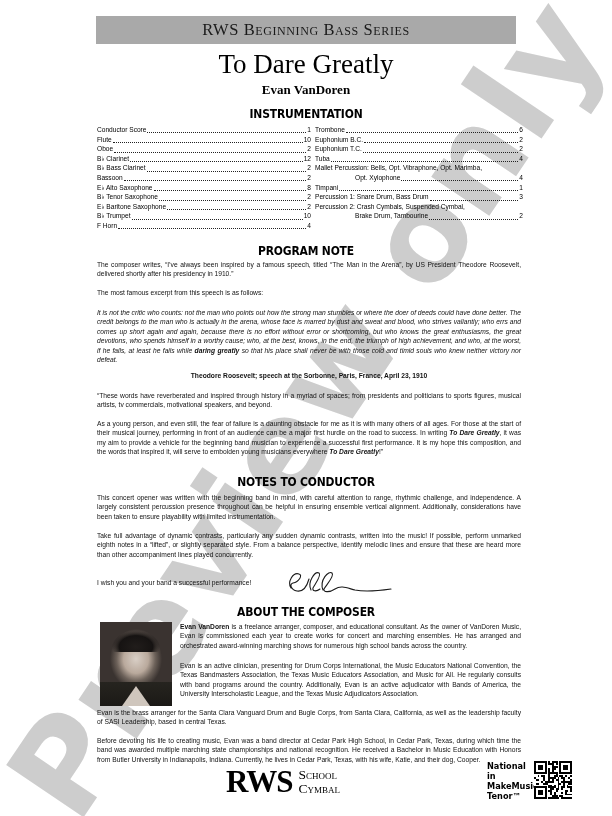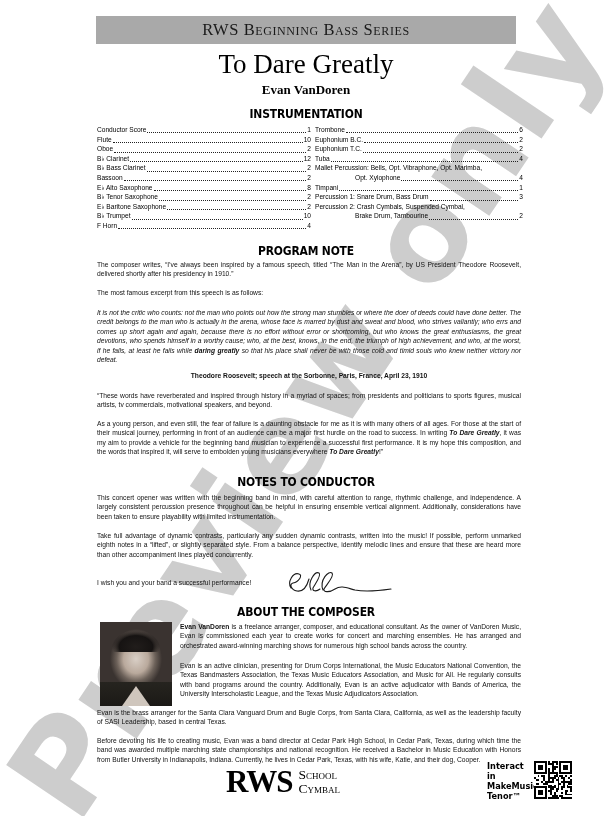--- a/index.html
+++ b/index.html
@@ -346,21 +346,21 @@
     <div class="rws-logo">
       <div class="rws-mark">RWS</div>
       <div class="rws-words">
         <div>School</div>
         <div>Cymbal</div>
       </div>
     </div>
 
     <div class="mm-block">
       <div class="mm-text">
-        <div>Interact in</div>
+        <div>National in</div>
         <div>MakeMusic</div>
         <div>Tenor™</div>
       </div>
       <div class="qr" id="qr">
           <i style="background: rgb(0, 0, 0);"></i>
           <i style="background: rgb(0, 0, 0);"></i>
           <i style="background: rgb(0, 0, 0);"></i>
           <i style="background: rgb(0, 0, 0);"></i>
           <i style="background: rgb(0, 0, 0);"></i>
           <i style="background: rgb(0, 0, 0);"></i>

